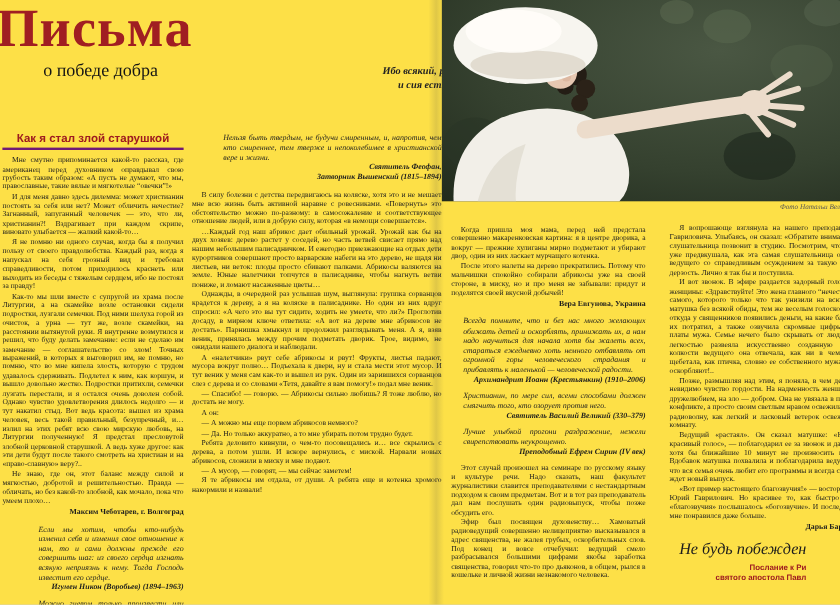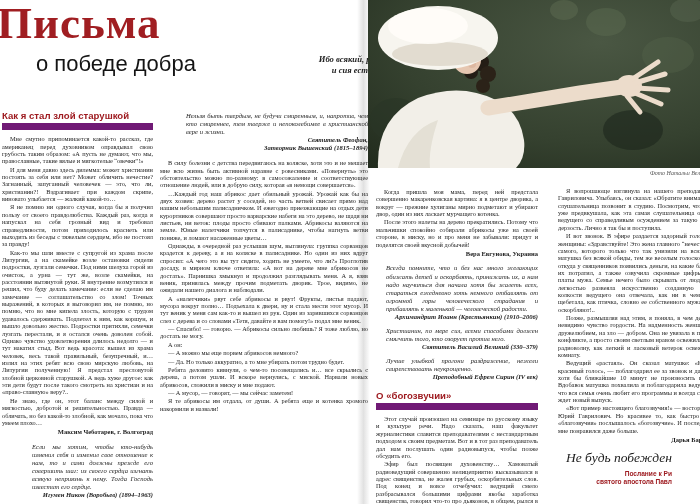--- a/index.html
+++ b/index.html
@@ -1,42 +1,42 @@
 <!DOCTYPE html>
 <html><head>
 <meta charset="utf-8">
 <style>
   html,body{margin:0;padding:0;background:#cfcfcf;}
-  #spread{position:relative;width:700px;height:504px;background:#ffffff;overflow:hidden;
+  #spread{position:relative;width:700px;height:504px;background:#fde047;overflow:hidden;
           font-family:"Liberation Serif",serif;color:#1d1d1d;}
 
   
   .mast-title{position:absolute;left:-3px;top:0px;font-family:"Liberation Serif",serif;
               font-weight:bold;font-size:45px;line-height:1.05;color:#a01e22;letter-spacing:1px;}
-  .mast-sub{position:absolute;left:36px;top:51px;font-family:Liberation Sans, sans-serif;
-            font-size:22px;color:#141414;}
+  .mast-sub{position:absolute;left:36px;top:51px;font-family:Liberation Serif, serif;
+            font-size:15px;color:#141414;}
 
   
   .epigraph{position:absolute;left:180px;top:54px;width:332px;text-align:right;}
   .ep-line{font-style:italic;font-weight:bold;font-size:8.6px;line-height:1.3;color:#222;}
   .ep-src{font-family:"Liberation Sans",sans-serif;font-weight:bold;font-size:6.4px;
           line-height:1.25;color:#9e1b20;}
   .ep-src.first{margin-top:3px;}
 
   
   .col{position:absolute;text-align:justify;font-size:6.3px;line-height:1.17;}
   .col p{margin:0 0 1px 0;text-indent:8px;}
   .col1{left:2px;top:110px;width:151px;}
   .col2{left:160px;top:110px;width:208px;}
   .col3{left:376px;top:188px;width:162px;}
   .col4{left:558px;top:187px;width:178px;}
 
   .section-heading{font-family:"Liberation Sans",sans-serif;font-weight:bold;font-size:9.6px;
-                   color:#9e1b20;border-bottom:7px solid #701a75;padding-bottom:2px;
-                   margin:0 0 5px 0;text-align:left;text-indent:0;}
+                   color:#9e1b20;border-bottom:2px solid #701a75;padding-bottom:2px;
+                   margin:0 0 5px 0;text-align:center;text-indent:0;}
   .heading-gap{margin-top:9px;}
 
   .sig{font-weight:bold;font-size:6.5px;text-align:right;margin:2px 0 3px 0;}
 
   .quoteblock{margin-top:7px;}
   .q-ind-left{margin-left:30px;}
   .q-ind-small{margin-left:10px;}
   .quote{font-style:italic;font-size:6.6px;line-height:1.22;text-align:justify;}
   .quote-attr{font-style:italic;font-weight:bold;font-size:6.6px;line-height:1.22;
               text-align:right;margin-bottom:6px;}
@@ -160,21 +160,20 @@
     <p>После этого налеты на дерево прекратились. Потому что мальчишки спокойно собирали абрикосы уже на своей стороне, в миску, но и про меня не забывали: придут и поделятся своей вкусной добычей!</p>
     <div class="sig">Вера Евгунова, Украина</div>
     <div class="quoteblock q-ind-small">
       <div class="quote">Всегда помните, что и без нас много желающих обижать детей и оскорблять, принижать их, а нам надо научиться для начала хотя бы жалеть всех, стараться ежедневно хоть немного отбавлять от огромной горы человеческого страдания и прибавлять к маленькой — человеческой радости.</div>
       <div class="quote-attr">Архимандрит Иоанн (Крестьянкин) (1910–2006)</div>
       <div class="quote">Христианин, по мере сил, всеми способами должен смягчить того, кто озорует против него.</div>
       <div class="quote-attr">Святитель Василий Великий (330–379)</div>
       <div class="quote">Лучше улыбкой прогони раздражение, нежели свирепствовать неукрощенно.</div>
       <div class="quote-attr">Преподобный Ефрем Сирин (IV век)</div>
     </div>
-    <div class="section-heading heading-gap">О «богозвучии»</div>
     <p>Этот случай произошел на семинаре по русскому языку и культуре речи. Надо сказать, наш факультет журналистики славится преподавателями с нестандартным подходом к своим предметам. Вот и в тот раз преподаватель дал нам послушать один радиовыпуск, чтобы позже обсудить его.</p>
     <p>Эфир был посвящен духовенству… Хамоватый радиоведущий совершенно нелицеприятно высказывался в адрес священства, не жалея грубых, оскорбительных слов. Под конец и вовсе отчебучил: ведущий смело разбрасывался большими цифрами якобы заработка священства, говорил что-то про дьяконов, в общем, рылся в кошельке и личной жизни незнакомого человека.</p>
   </div>
 
   <div class="col col4">
     <p>Я вопрошающе взглянула на нашего преподавателя Юрия Гавриловича. Улыбаясь, он сказал: «Обратите внимание, как одна слушательница позвонит в студию. Посмотрим, что будет…». Я уже предвкушала, как эта самая слушательница обрушится на ведущего со справедливым осуждением за такую немыслимую дерзость. Лично я так бы и поступила.</p>
     <p>И вот звонок. В эфире раздается задорный голос немолодой женщины: «Здравствуйте! Это жена главного “нечестивца”». Того самого, которого только что так унизили на всю страну!.. А матушка без всякой обиды, тем же веселым голоском рассказала, откуда у священников появились деньги, на какие благие дела он их потратил, а также озвучила скромные цифры заработной платы мужа. Семье нечего было скрывать от людей, и жена с легкостью развеяла искусственно созданную клевету. На колкости ведущего она отвечала, как ни в чем не бывало: щебетала, как птичка, словно ее собственного мужа хвалят, а не оскорбляют!..</p>
     <p>Позже, размышляя над этим, я поняла, в чем дело: человеку невидимо чувство гордости. На надменность женщина отвечала дружелюбием, на зло — добром. Она не увязала в происходящем конфликте, а просто своим светлым нравом освежила накаленную радиоволну, как легкий и ласковый ветерок освежает душную комнату.</p>
     <p>Ведущий «растаял». Он сказал матушке: «Какой у вас красивый голос», — поблагодарил ее за звонок и даже пообещал хотя бы ближайшие 10 минут не произносить грубых слов. Вдобавок матушка похвалила и поблагодарила ведущего, сказав, что вся семья очень любит его программы и всегда с нетерпением ждет новый выпуск.</p>
     <p>«Вот пример настоящего благозвучия!» — восторженно сказал Юрий Гаврилович. Но красивее то, как быстро мне вместо «благозвучия» послышалось «богозвучие». И последний вариант мне понравился даже больше.</p>

